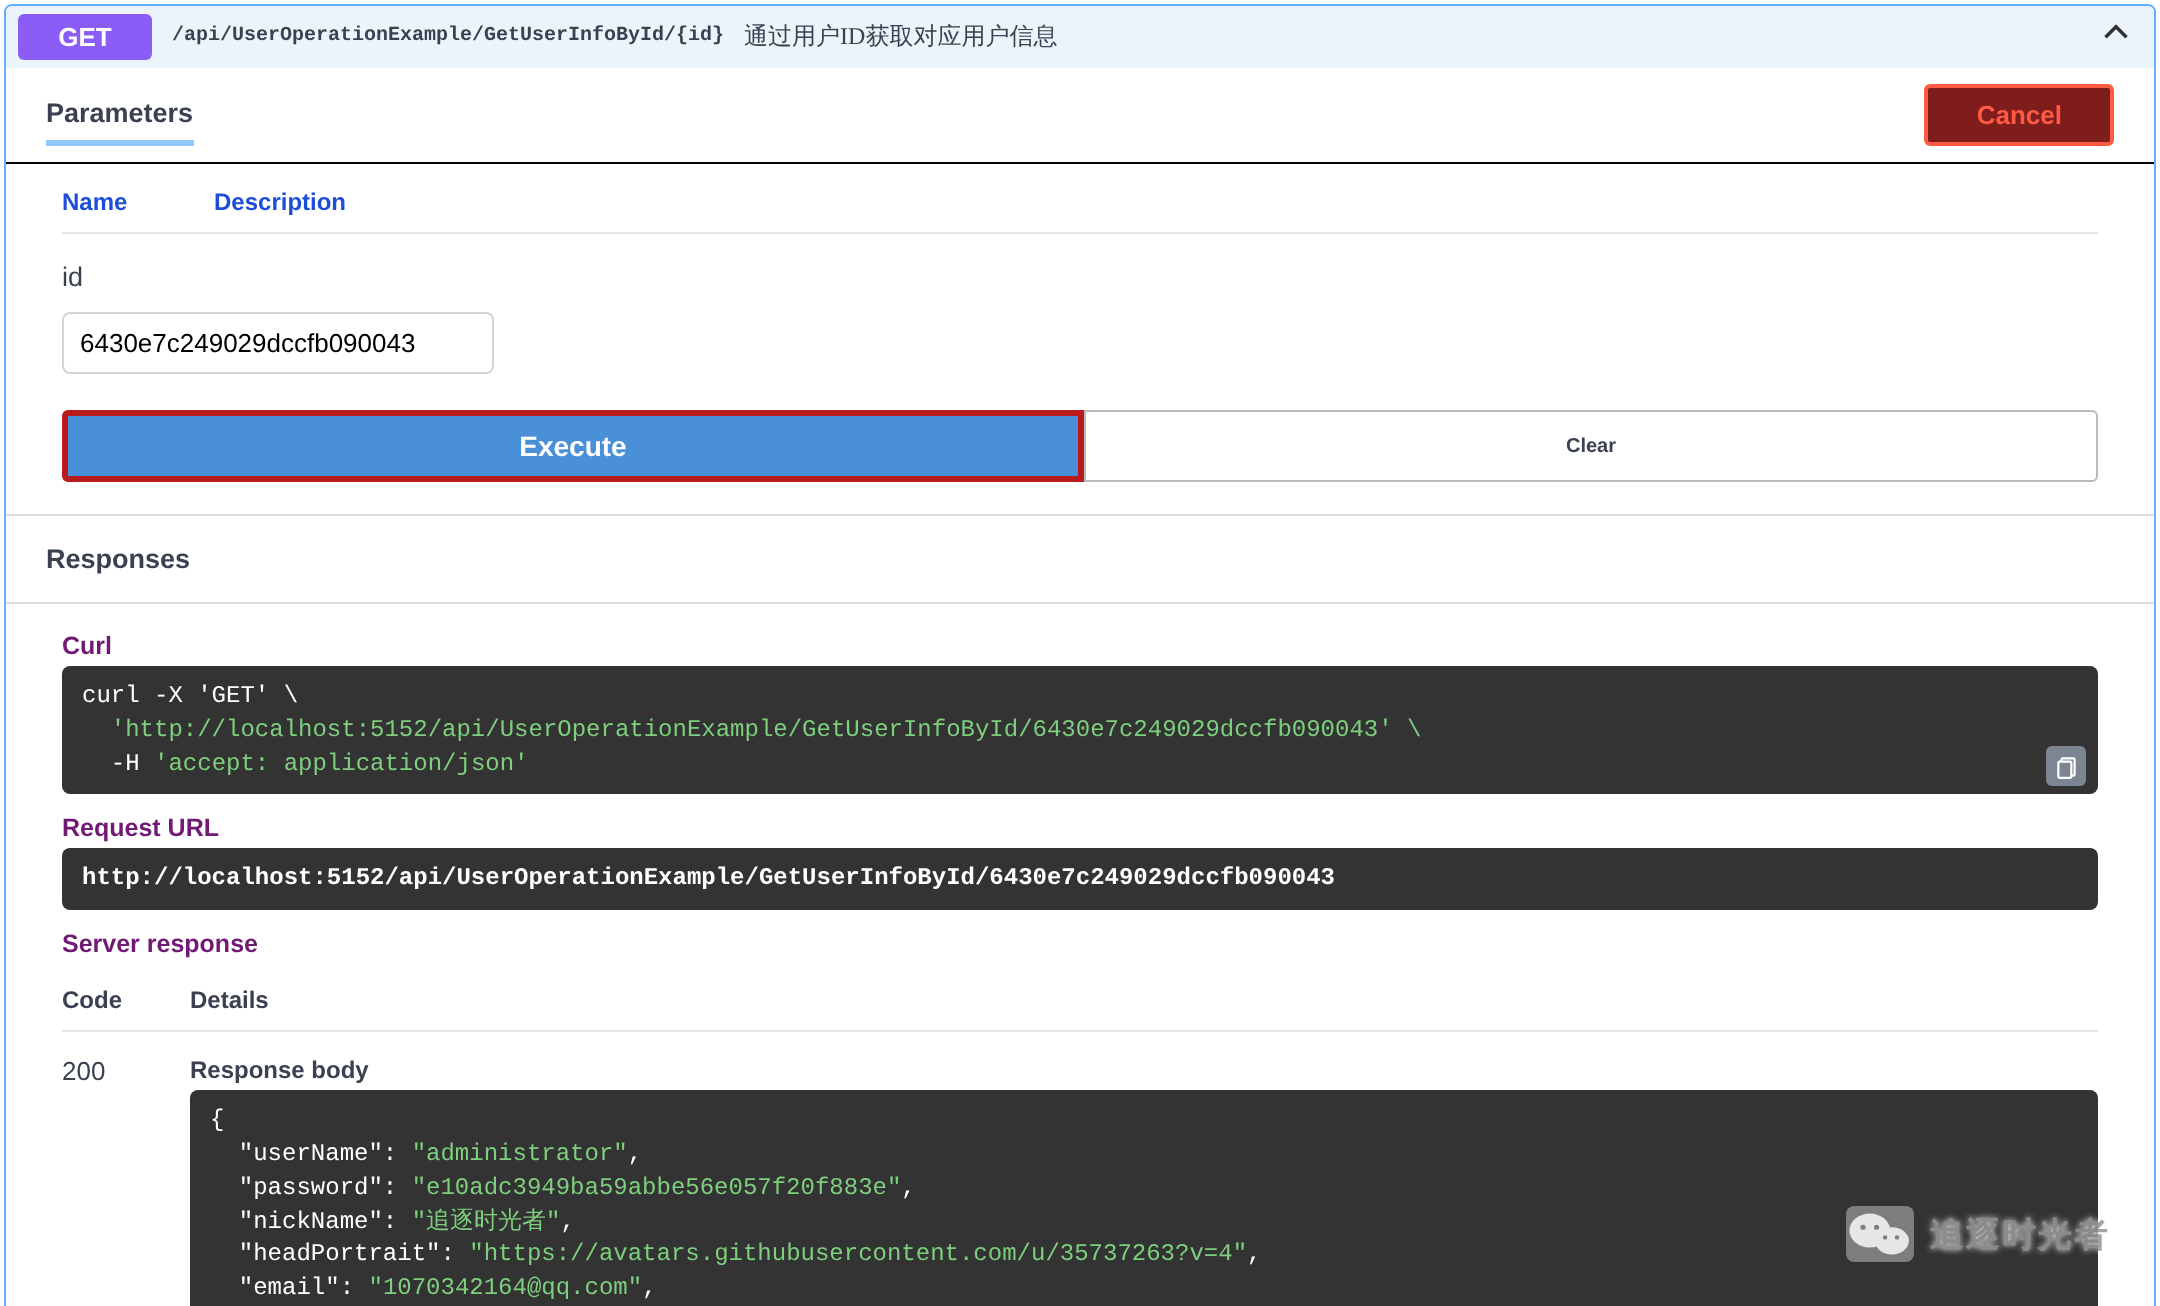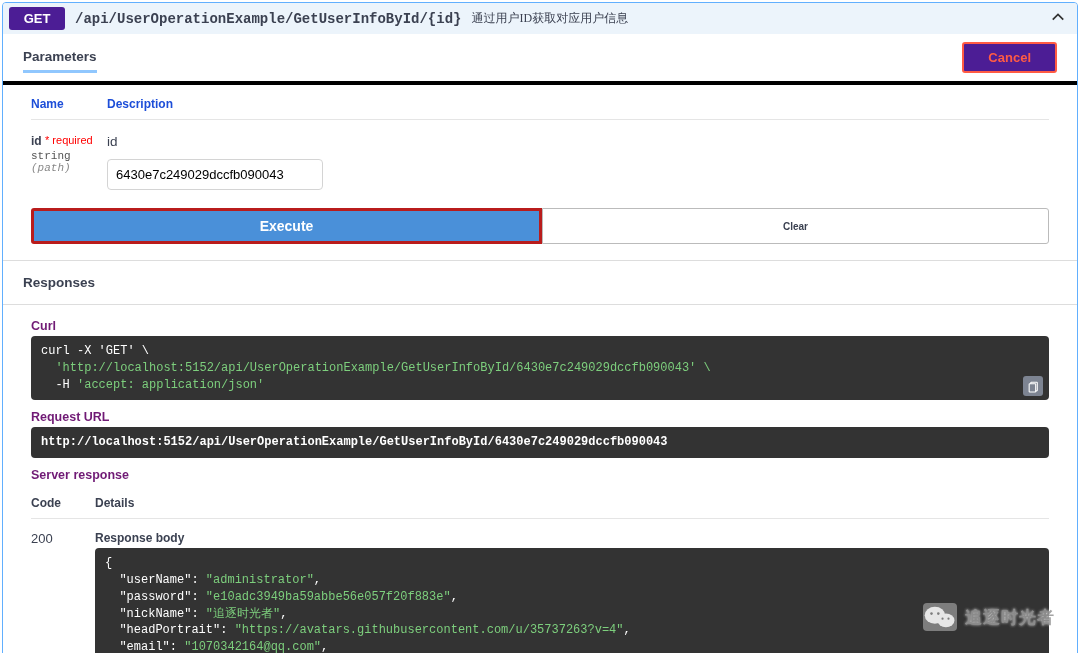--- a/index.html
+++ b/index.html
@@ -18,32 +18,32 @@
     overflow: hidden;
   }
   .op-header {
     display: flex;
     align-items: center;
     padding: 4px 6px;
     cursor: pointer;
     background: #ecf4fb;
   }
   .method-badge {
-    background: #4c1d95;
+    background: #8b5cf6;
     color: #fff;
     font-weight: 700;
     font-size: 13px;
     padding: 4px 0;
-    width: 56px;
+    width: 67px;
     text-align: center;
     border-radius: 3px;
   }
   .op-path {
     font-family: "Courier New", monospace;
-    font-size: 14px;
+    font-size: 10px;
     color: #3b4151;
     margin-left: 10px;
     font-weight: 600;
   }
   .op-summary {
     font-family: "SimSun", serif;
     font-size: 12px;
     color: #3b4151;
     margin-left: 10px;
   }
@@ -53,32 +53,32 @@
     font-size: 16px;
     color: #333;
   }
   .op-body {
     background: #fff;
   }
   .tabbar {
     display: flex;
     align-items: center;
     padding: 8px 20px;
-    border-bottom: 4px solid #000000;
+    border-bottom: 1px solid #000000;
   }
   .tab-item {
     font-weight: 700;
     font-size: 13.5px;
     color: #3b4151;
     padding: 6px 0;
     border-bottom: 3px solid rgba(97,175,254,0.7);
   }
   .cancel-btn {
     margin-left: auto;
-    background: #4c1d95;
+    background: #7f1d1d;
     border: 2px solid #ff5b44;
     color: #ff5b44;
     font-weight: 700;
     font-size: 13px;
     padding: 6px 24px;
     border-radius: 3px;
     cursor: pointer;
     font-family: inherit;
   }
   .params-area {
@@ -289,26 +289,20 @@
       <div class="tab-item">Parameters</div>
       <button class="cancel-btn">Cancel</button>
     </div>
 
     <div class="params-area">
       <div class="param-header">
         <div class="pcol-name">Name</div>
         <div class="pcol-desc">Description</div>
       </div>
       <div class="param-row">
-        <div class="p-name-cell">
-          <span class="p-name">id</span>
-          <span class="p-req">* required</span>
-          <div class="p-type">string</div>
-          <div class="p-in">(path)</div>
-        </div>
         <div class="p-desc-cell">
           <div>id</div>
           <input class="p-input" type="text" value="6430e7c249029dccfb090043" style="">
         </div>
       </div>
     </div>
 
     <div class="btn-row">
       <button class="exec-btn">Execute</button>
       <button class="clear-btn">Clear</button>

